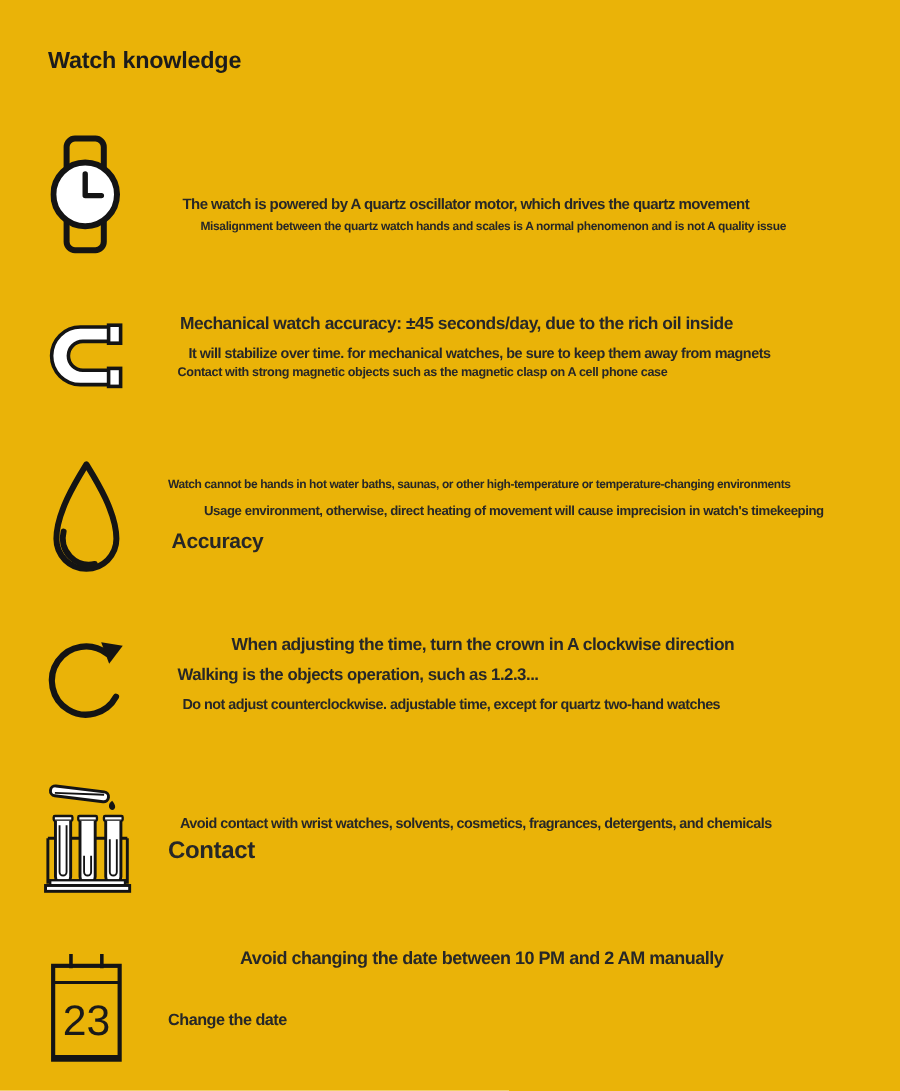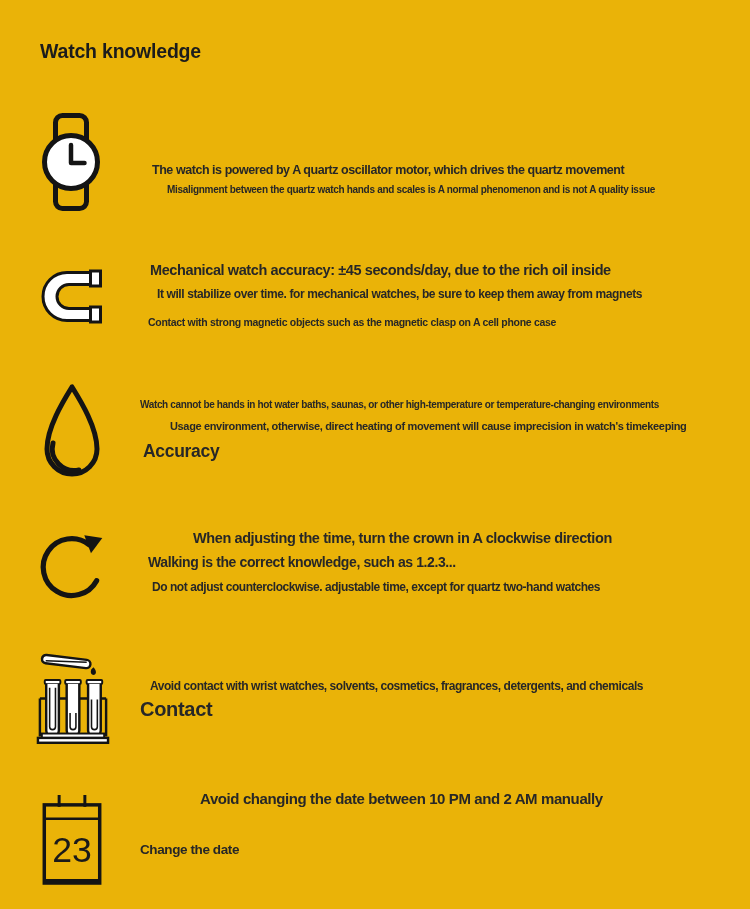--- a/index.html
+++ b/index.html
@@ -46,21 +46,21 @@
   <div>
     <div class="icon" style="left:40px;top:267px;width:64px;height:59px;">
       <svg viewBox="0 0 64 58" xmlns="http://www.w3.org/2000/svg">
         <path d="M56 5 L27 5 A24 24 0 0 0 27 53 L56 53 L56 41 L29 41 A12 12 0 0 1 29 17 L56 17 Z" fill="#ffffff" stroke="#141414" stroke-width="3"></path>
         <rect x="50.5" y="3.5" width="10" height="15" fill="#ffffff" stroke="#141414" stroke-width="3"></rect>
         <rect x="50.5" y="39.5" width="10" height="15" fill="#ffffff" stroke="#141414" stroke-width="3"></rect>
       </svg>
     </div>
     <div class="line" style="left:150px;top:262px;font-size:14.5px;letter-spacing:-0.4px;">Mechanical watch accuracy: ±45 seconds/day, due to the rich oil inside</div>
     <div class="line" style="left:157px;top:287px;font-size:12px;letter-spacing:-0.4px;text-align:center;">It will stabilize over time. for mechanical watches, be sure to keep them away from magnets</div>
-    <div class="line" style="left:148px;top:316px;font-size:10.5px;letter-spacing:-0.3px;">Contact with strong magnetic objects such as the magnetic clasp on A cell phone case</div>
+    <div class="line" style="left:148px;top:304px;font-size:10.5px;letter-spacing:-0.3px;">Contact with strong magnetic objects such as the magnetic clasp on A cell phone case</div>
   </div>
 
   <div>
     <div class="icon" style="left:38px;top:382px;width:68px;height:101px;">
       <svg viewBox="0 0 68 101" xmlns="http://www.w3.org/2000/svg">
         <path d="M34 5 C26 18 9 45 9 67 a25 25 0 0 0 50 0 C59 45 42 18 34 5 Z" fill="none" stroke="#141414" stroke-width="5" stroke-linejoin="round"></path>
         <path d="M15 61 a22 22 0 0 0 26 27" fill="none" stroke="#141414" stroke-width="5" stroke-linecap="round"></path>
       </svg>
     </div>
     <div class="line" style="left:140px;top:399px;font-size:10px;letter-spacing:-0.35px;">Watch cannot be hands in hot water baths, saunas, or other high-temperature or temperature-changing environments</div>
@@ -69,21 +69,21 @@
   </div>
 
   <div>
     <div class="icon" style="left:36px;top:524px;width:72px;height:83px;">
       <svg viewBox="0 0 76 84" xmlns="http://www.w3.org/2000/svg">
         <path d="M56 20 A30 30 0 1 0 64 58" fill="none" stroke="#141414" stroke-width="5.5" stroke-linecap="round"></path>
         <polygon points="70,13 51,10 58,29" fill="#141414"></polygon>
       </svg>
     </div>
     <div class="line" style="left:193px;top:530px;font-size:14.5px;letter-spacing:-0.4px;">When adjusting the time, turn the crown in A clockwise direction</div>
-    <div class="line" style="left:148px;top:554px;font-size:14px;letter-spacing:-0.4px;">Walking is the correct knowledge, such as 1.2.3...</div>
+    <div class="line" style="left:148px;top:554px;font-size:14px;letter-spacing:-0.4px;">Walking is the objects operation, such as 1.2.3...</div>
     <div class="line" style="left:152px;top:580px;font-size:12px;letter-spacing:-0.45px;">Do not adjust counterclockwise. adjustable time, except for quartz two-hand watches</div>
   </div>
 
   <div>
     <div class="icon" style="left:36px;top:648px;width:74px;height:99px;">
       <svg viewBox="0 0 76 100" xmlns="http://www.w3.org/2000/svg">
 
         <line x1="4" y1="51" x2="72" y2="51" stroke="#141414" stroke-width="2.5"></line>
         <line x1="4" y1="51" x2="4" y2="90" stroke="#141414" stroke-width="2.5"></line>
         <line x1="72" y1="51" x2="72" y2="90" stroke="#141414" stroke-width="2.5"></line>

